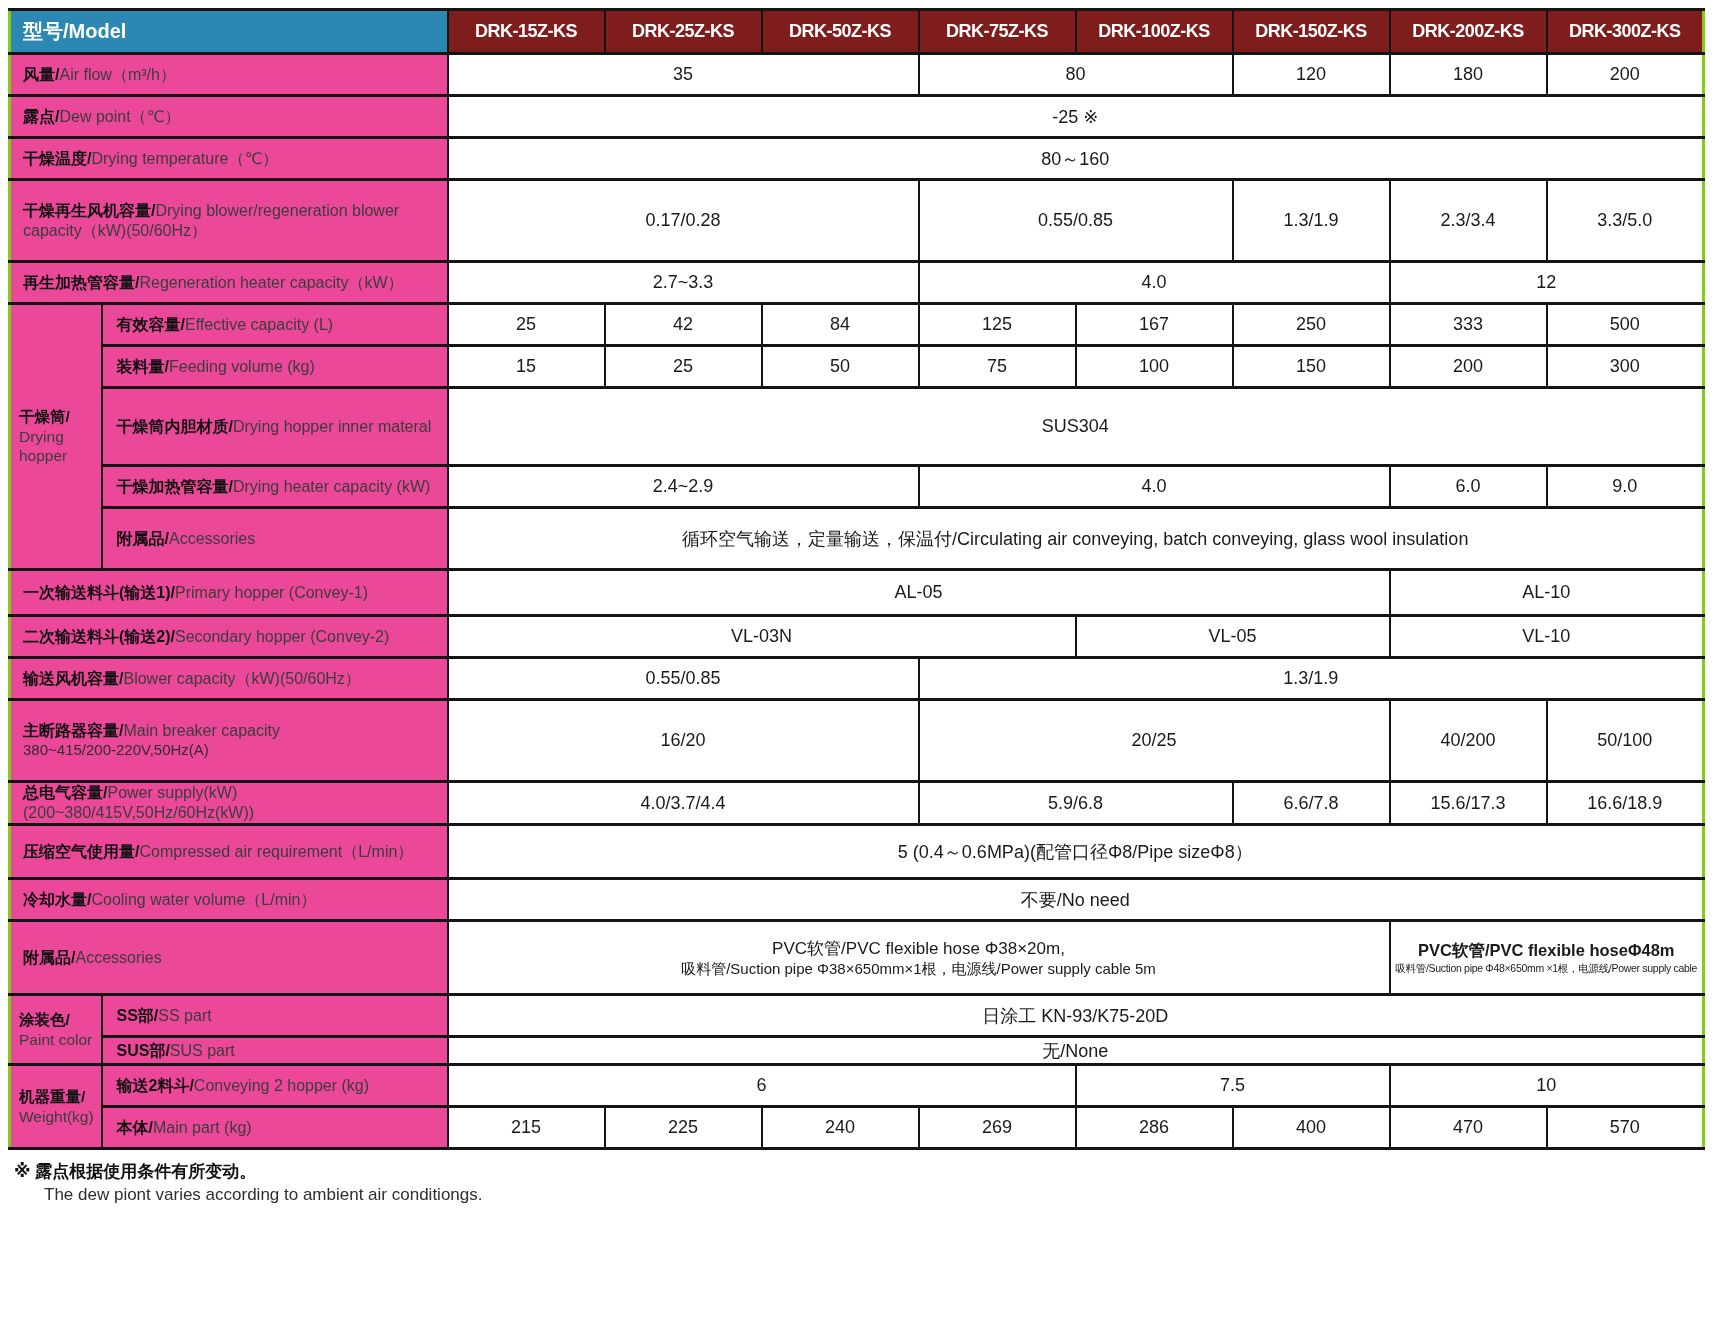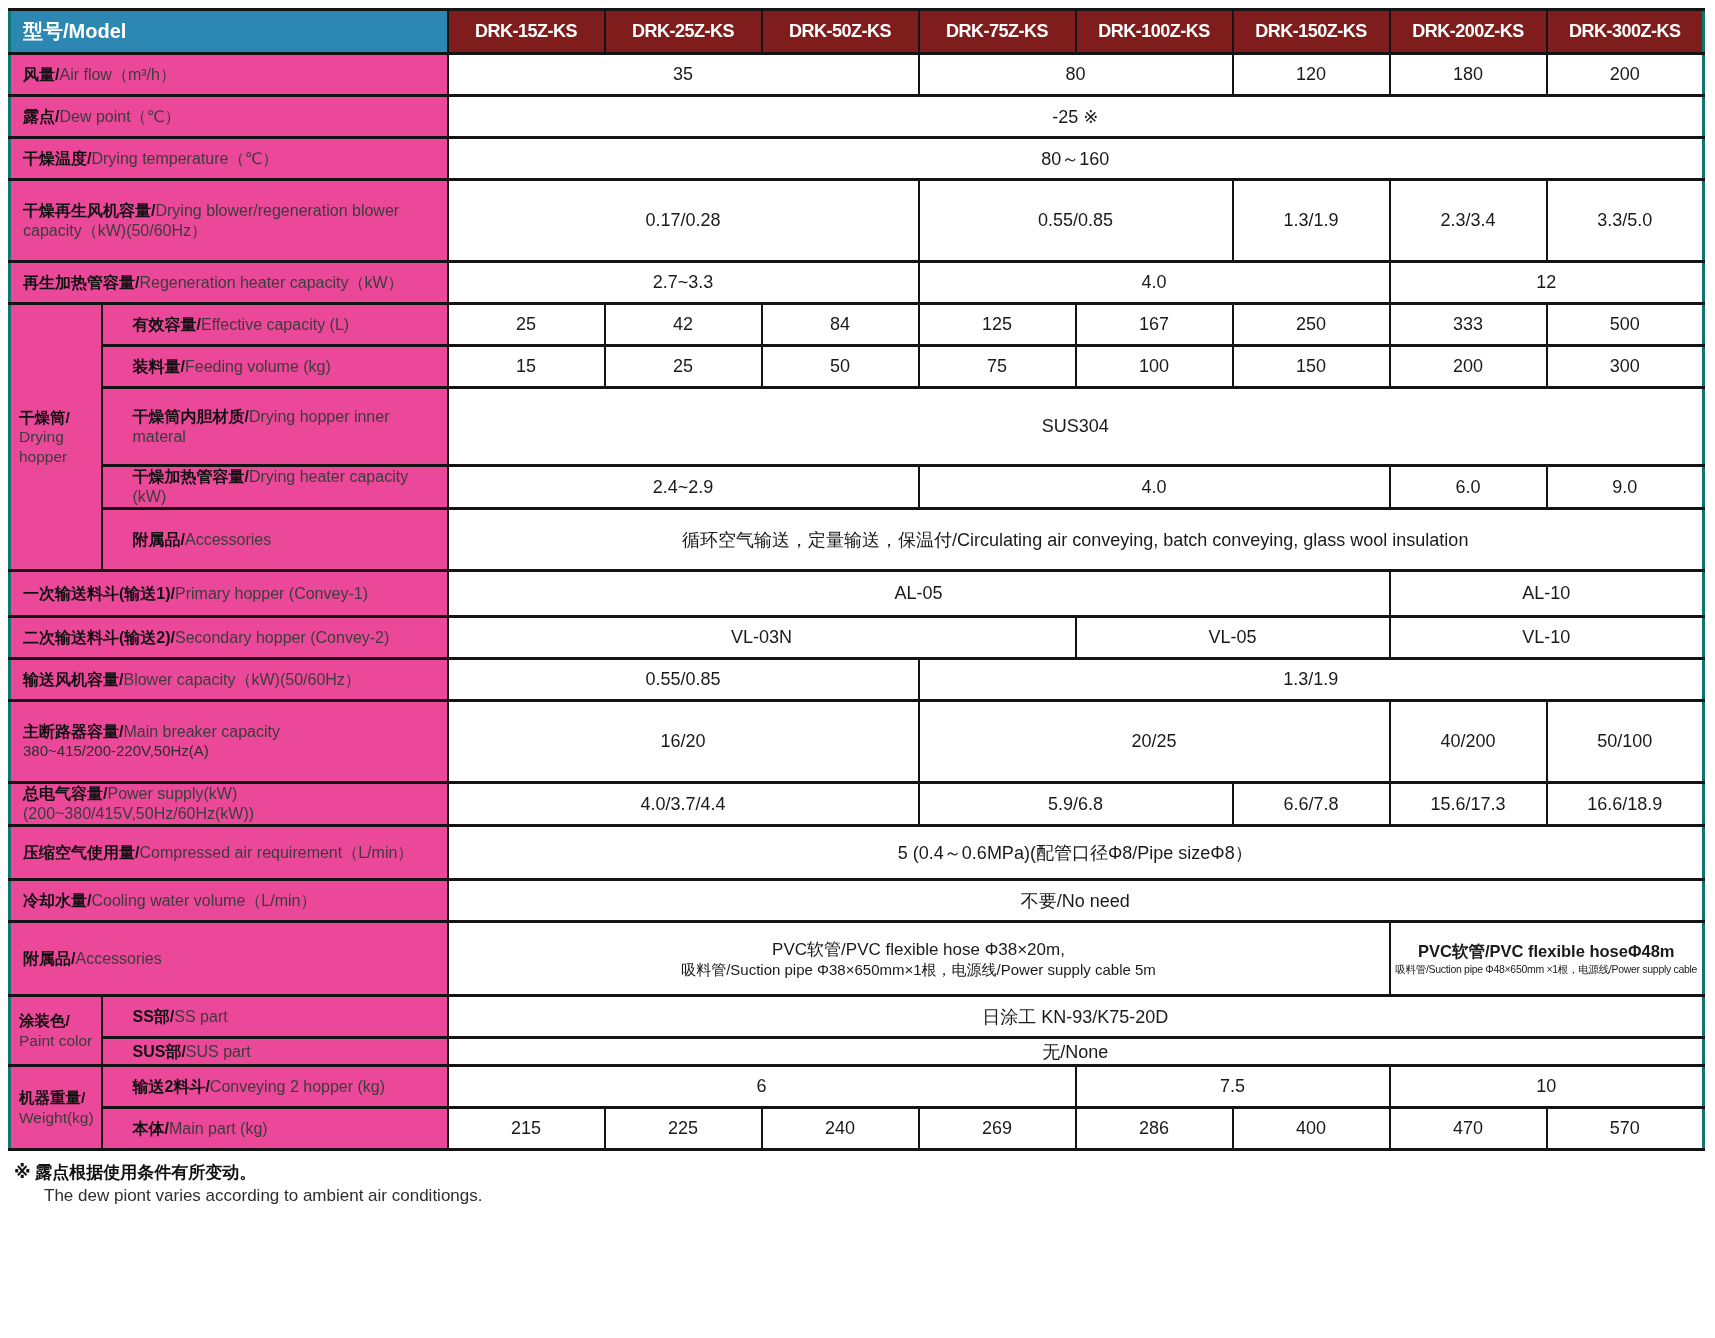--- a/index.html
+++ b/index.html
@@ -7,21 +7,21 @@
     width:1715px;height:1338px;
     font-family:"Liberation Sans","DejaVu Sans",sans-serif;
     color:#1c1c1c;
     -webkit-font-smoothing:antialiased;
   }
   .spec-wrap{padding:8px 8px 0 8px;}
   table.spec{
     border-collapse:collapse;
     table-layout:fixed;
     width:1697px;
-    border:3px solid #0f766e;
+    border:3px solid #84cc16;
   }
   col.c-grp{width:92px;}
   col.c-sub{width:346px;}
   col.c-d{width:157px;}
   td,th{
     border-left:2px solid #141414;
     border-right:2px solid #141414;
     border-top:3px solid #141414;
     border-bottom:3px solid #141414;
     padding:0 4px;
@@ -38,21 +38,21 @@
     font-size:18px;font-weight:bold;
     letter-spacing:-0.5px;
   }
   td.lbl,td.sublbl,td.grp{
     background:#ec4899;
     text-align:left;
     font-size:16px;
     line-height:1.25;
   }
   td.lbl{padding-left:12px;}
-  td.sublbl{padding-left:30px;margin-left:32px;}
+  td.sublbl{padding-left:14px;margin-left:32px;}
   td.grp{padding-left:8px;font-size:15.5px;}
   .zh{font-weight:bold;color:#111111;}
   .en{font-weight:normal;color:#3c3c3c;}
   td.val{
     background:#ffffff;
     text-align:center;
     font-size:18px;
     color:#1a1a1a;
   }
   .small-lbl{font-size:13.5px;}

